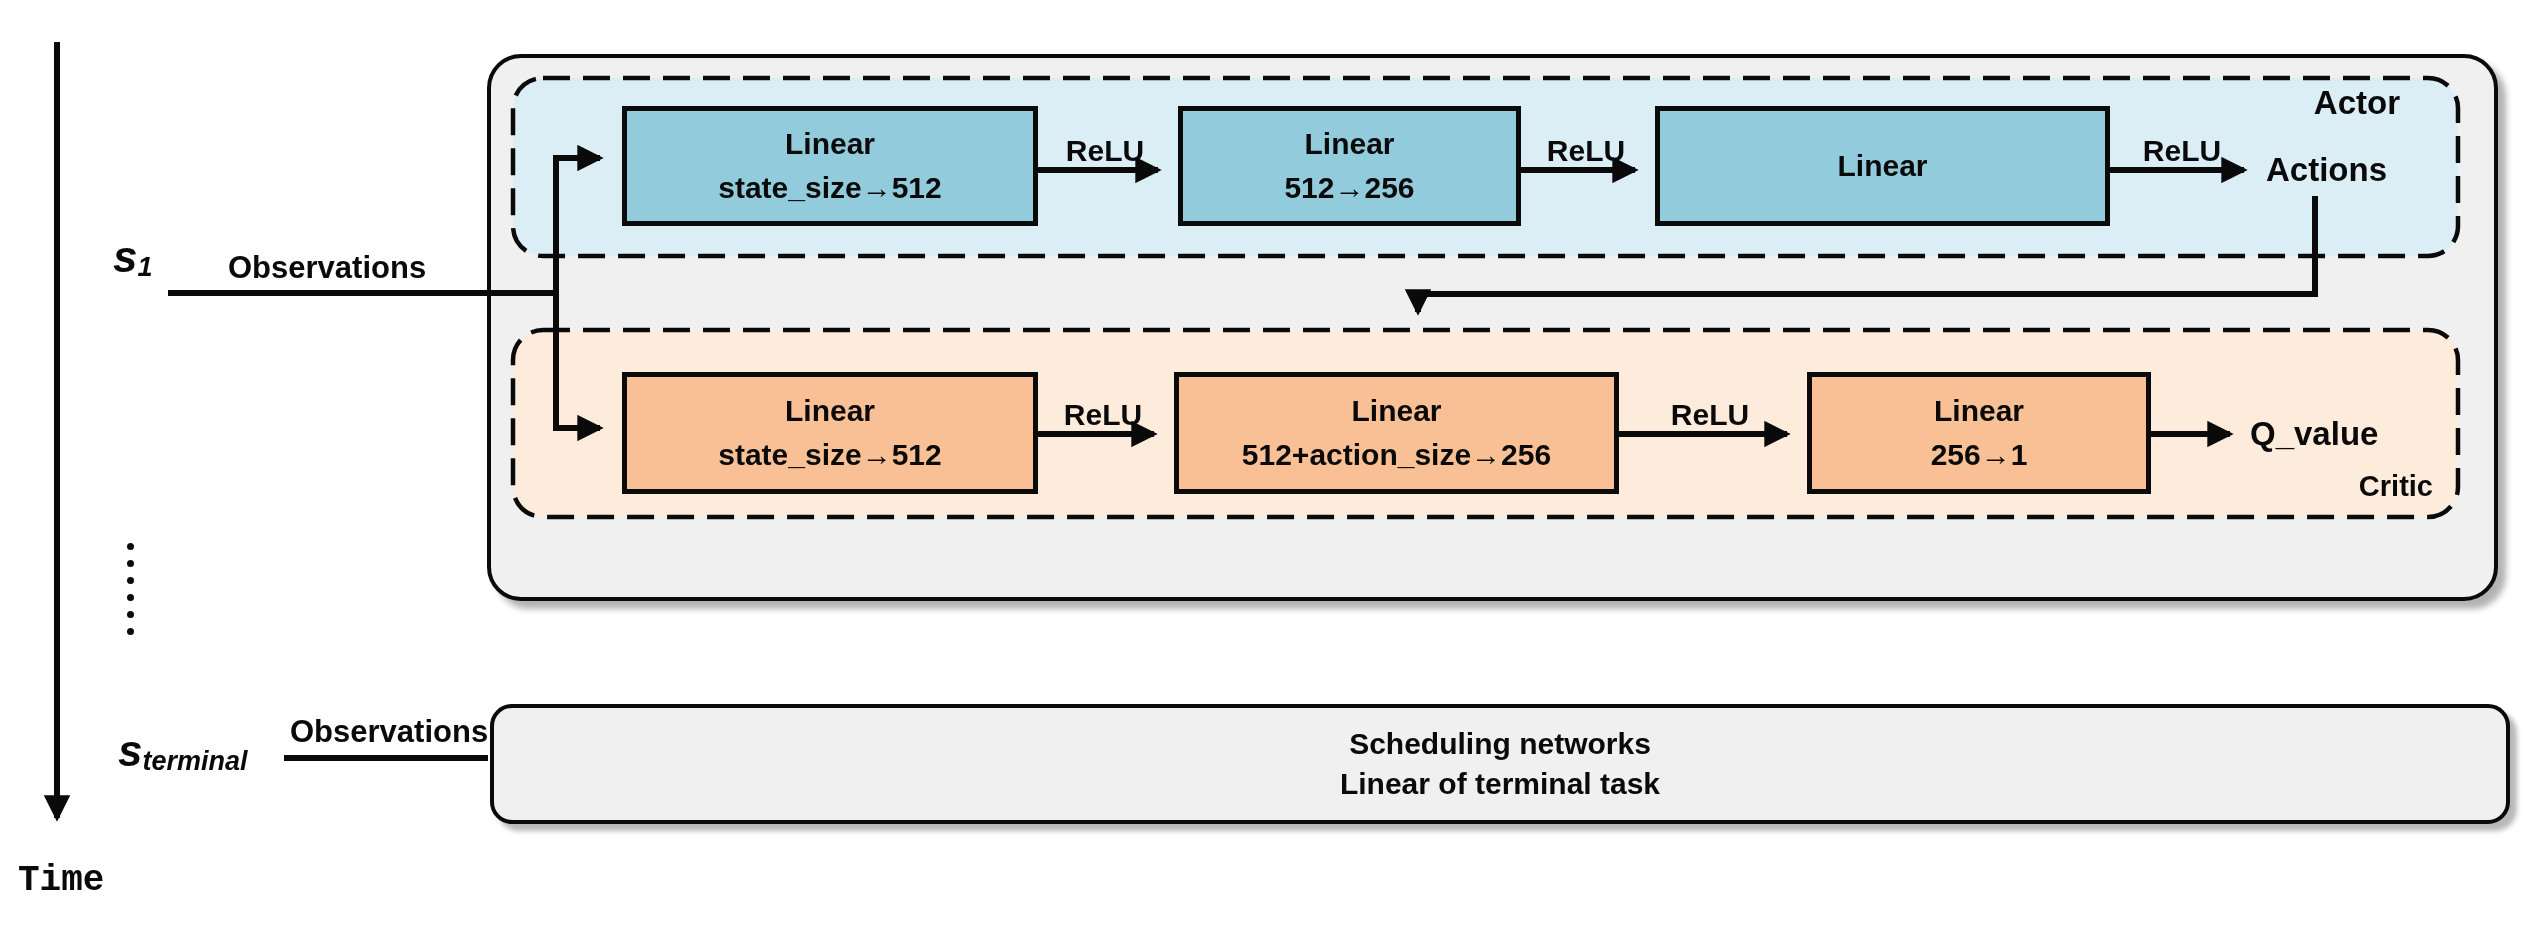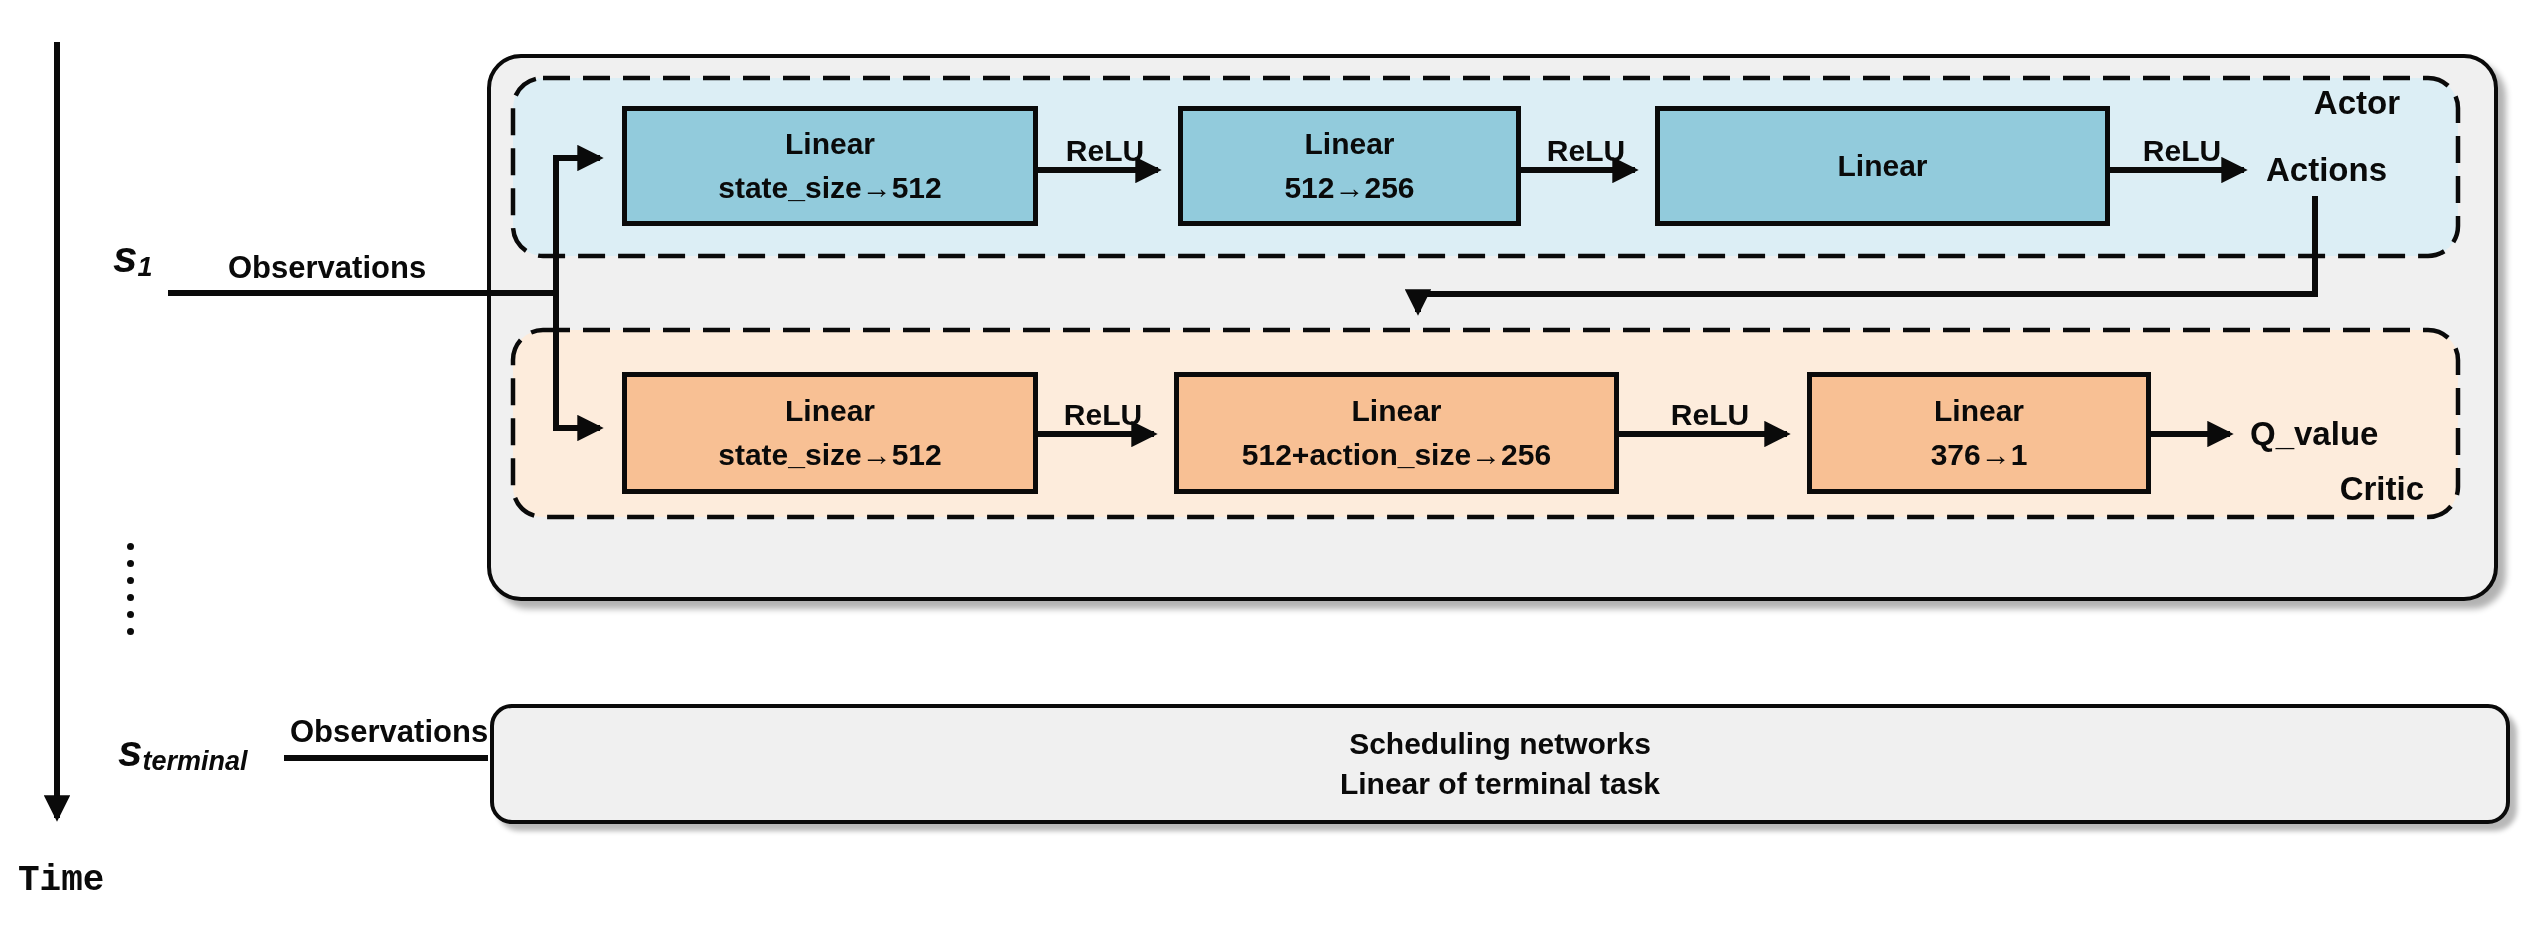--- a/index.html
+++ b/index.html
@@ -28,21 +28,21 @@
   .c3{left:1807px;top:372px;width:334px;height:112px;}
   
   .lbl{position:absolute;z-index:4;font-weight:700;white-space:nowrap;}
   .relu{font-size:30px;line-height:34px;transform:translateX(-50%);}
   .ra{top:134px;} .rc{top:398px;}
   .relu1a{left:1105px;} .relu2a{left:1586px;} .relu3a{left:2182px;}
   .relu1c{left:1103px;} .relu2c{left:1710px;}
   .actions-lbl{left:2266px;top:151px;font-size:33px;}
   .qvalue-lbl{left:2250px;top:415px;font-size:33px;}
   .actor-lbl{right:127px;top:84px;font-size:33px;}
-  .critic-lbl{right:103px;top:470px;font-size:33px;}
+  .critic-lbl{right:94px;top:470px;font-size:29px;}
   .obs-top{left:228px;top:250px;font-size:31px;}
   .obs-bottom{left:290px;top:714px;font-size:31px;}
   .time-lbl{left:18px;top:860px;font-size:36px;font-family:Liberation Mono, monospace;}
   
   .state{position:absolute;z-index:4;font-family:Liberation Sans, sans-serif;font-style:italic;
          font-weight:700;white-space:nowrap;}
   .state .sbase{font-size:44px;}
   .state sub{font-size:27px;line-height:0;}
   .s1-pos{left:113px;top:232px;}
   .sterm-pos{left:118px;top:726px;}
@@ -112,21 +112,21 @@
   <div class="nbox critic-fill c1">
     <div>Linear</div>
     <div>state_size→512</div>
   </div>
   <div class="nbox critic-fill c2">
     <div>Linear</div>
     <div>512+action_size→256</div>
   </div>
   <div class="nbox critic-fill c3">
     <div>Linear</div>
-    <div>376→1</div>
+    <div>256→1</div>
   </div>
 
   <div class="lbl relu ra relu1a">ReLU</div>
   <div class="lbl relu ra relu2a">ReLU</div>
   <div class="lbl relu ra relu3a">ReLU</div>
   <div class="lbl relu rc relu1c">ReLU</div>
   <div class="lbl relu rc relu2c">ReLU</div>
 
   <div class="lbl actor-lbl">Actor</div>
   <div class="lbl critic-lbl">Critic</div>

